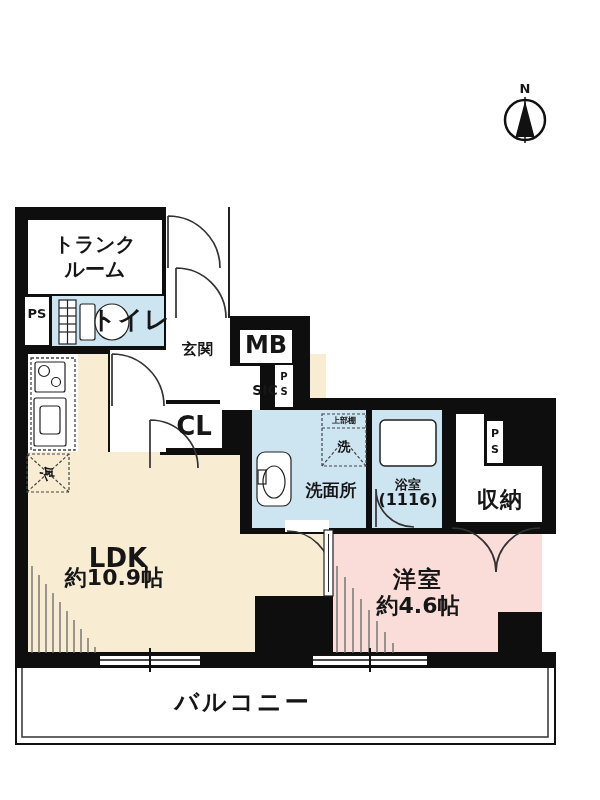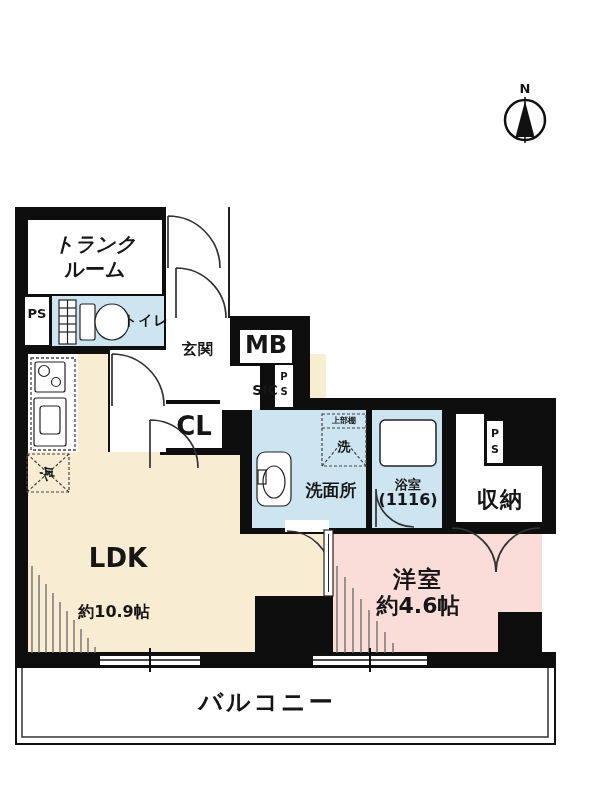--- a/index.html
+++ b/index.html
@@ -153,38 +153,38 @@
       <line x1="100" y1="660" x2="200" y2="660" stroke-width="1.5"></line>
       <line x1="313" y1="660" x2="427" y2="660" stroke-width="1.5"></line>
       <line x1="150" y1="648" x2="150" y2="672" stroke-width="2"></line>
       <line x1="370" y1="648" x2="370" y2="672" stroke-width="2"></line>
     </g>
 
     <path d="M22,668 L22,737 L548,737 L548,668" fill="none" stroke="#333" stroke-width="1.5"></path>
   </svg>
 
   <div class="lbl" style="left:525px;top:89px;font-size:13px;font-weight:700;">N</div>
-  <div class="lbl" style="left:95px;top:244px;font-size:20px;font-style:italic;">トランク</div>
+  <div class="lbl" style="left:95px;top:244px;font-size:20px;">トランク</div>
   <div class="lbl" style="left:95px;top:269px;font-size:20px;">ルーム</div>
   <div class="lbl" style="left:37px;top:314px;font-size:13px;">PS</div>
-  <div class="lbl" style="left:131px;top:320px;font-size:14px;letter-spacing:1px;margin-left:15px;">トイレ</div>
+  <div class="lbl" style="left:131px;top:320px;font-size:25px;letter-spacing:1px;">トイレ</div>
   <div class="lbl" style="left:198px;top:350px;font-size:15px;letter-spacing:1px;">玄関</div>
   <div class="lbl" style="left:266px;top:346px;font-size:24px;">MB</div>
   <div class="lbl" style="left:240px;top:390px;font-size:14px;margin-left:25px;">SIC</div>
   <div class="lbl" style="left:284px;top:377px;font-size:10px;font-weight:700;">P</div>
   <div class="lbl" style="left:284px;top:392px;font-size:10px;font-weight:700;">S</div>
   <div class="lbl" style="left:194px;top:427px;font-size:26px;">CL</div>
   <div class="lbl" style="left:331px;top:491px;font-size:17px;">洗面所</div>
   <div class="lbl" style="left:344px;top:421px;font-size:8px;">上部棚</div>
   <div class="lbl" style="left:344px;top:447px;font-size:13px;">洗</div>
   <div class="lbl" style="left:408px;top:485px;font-size:13px;">浴室</div>
   <div class="lbl" style="left:408px;top:500px;font-size:16px;">(1116)</div>
   <div class="lbl" style="left:495px;top:434px;font-size:11px;font-weight:700;">P</div>
   <div class="lbl" style="left:495px;top:450px;font-size:11px;font-weight:700;">S</div>
   <div class="lbl" style="left:500px;top:500px;font-size:22px;letter-spacing:1px;">収納</div>
   <div class="lbl" style="left:118px;top:559px;font-size:26px;">LDK</div>
-  <div class="lbl" style="left:114px;top:578px;font-size:16px;margin-top:34px;">約10.9帖</div>
+  <div class="lbl" style="left:114px;top:578px;font-size:22px;">約10.9帖</div>
   <div class="lbl" style="left:418px;top:579px;font-size:23px;letter-spacing:2px;">洋室</div>
   <div class="lbl" style="left:418px;top:606px;font-size:22px;">約4.6帖</div>
-  <div class="lbl" style="left:243px;top:703px;font-size:24px;letter-spacing:3px;margin-left:24px;">バルコニー</div>
+  <div class="lbl" style="left:243px;top:703px;font-size:24px;letter-spacing:3px;">バルコニー</div>
   <div class="lbl" style="left:48px;top:473px;font-size:14px;transform:translate(-50%,-50%) rotate(-40deg);">冷</div>
 
 </div>
 
 </body></html>

